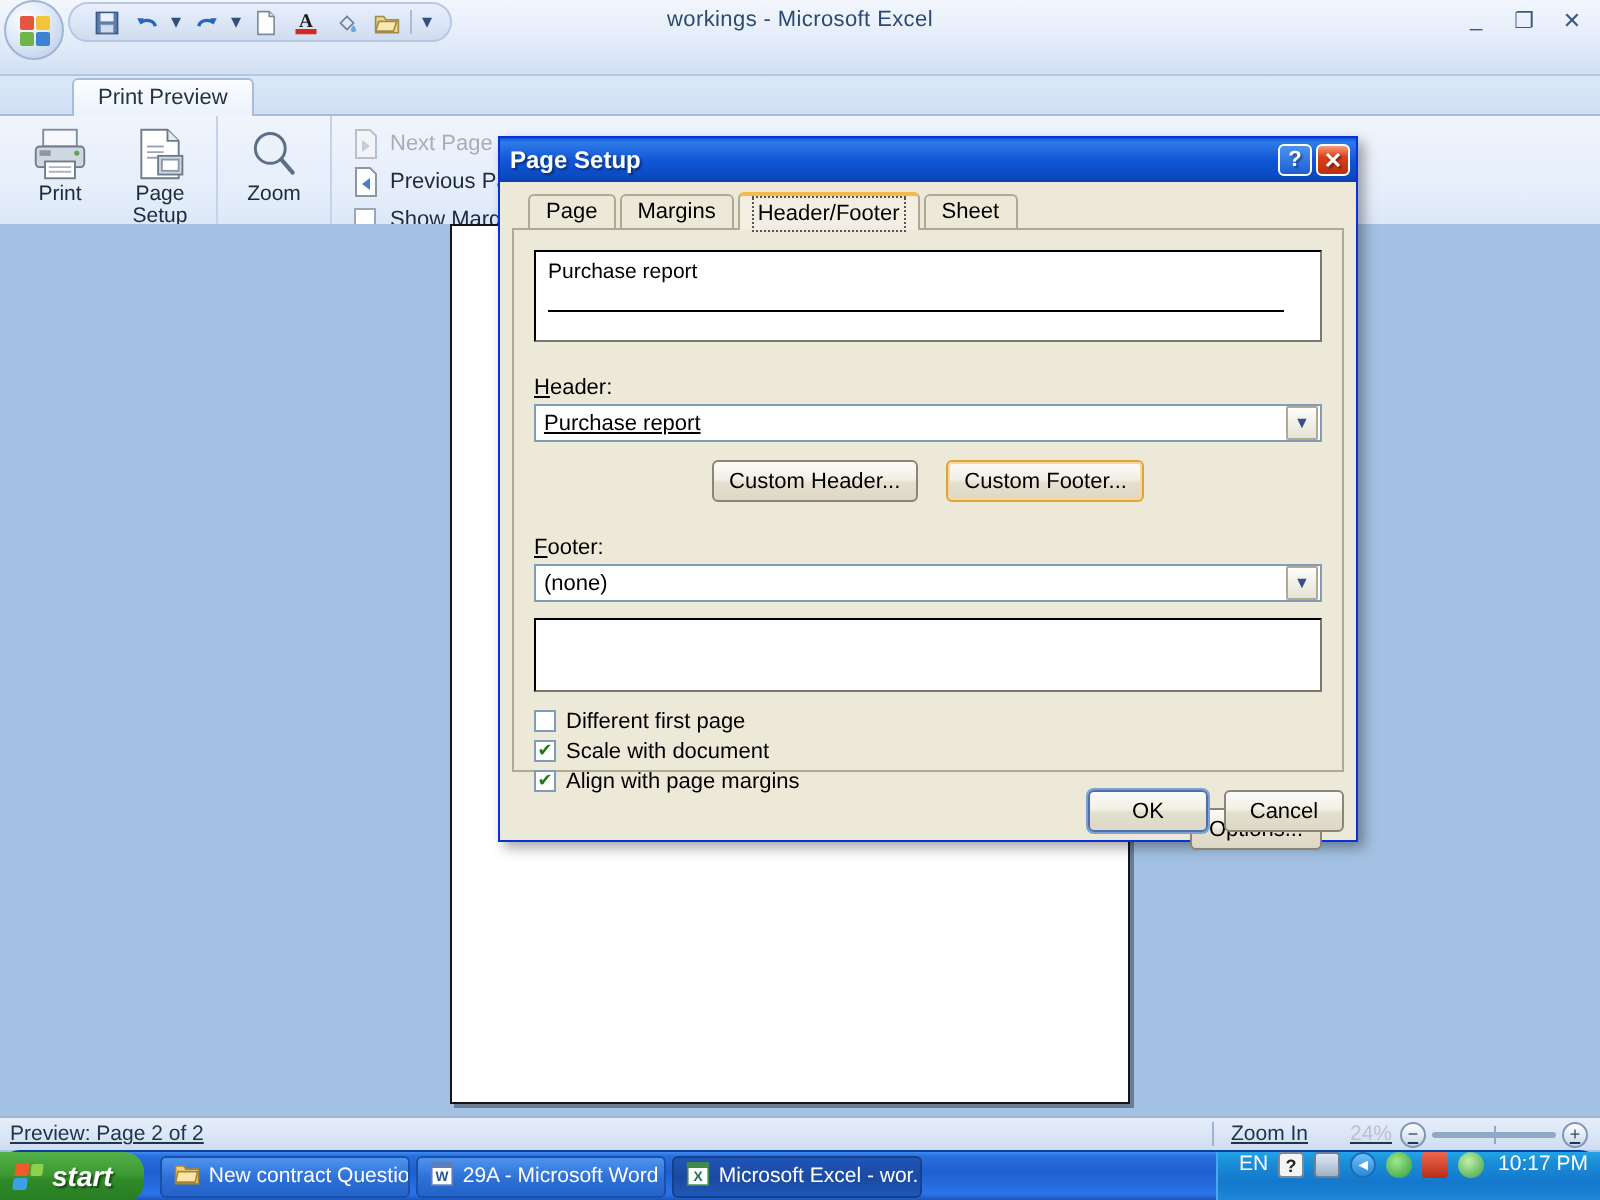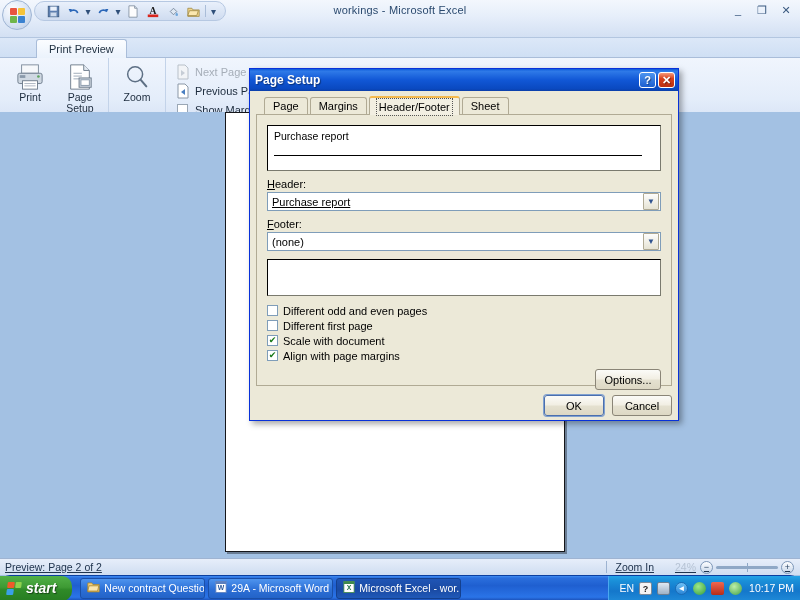--- a/index.html
+++ b/index.html
@@ -168,21 +168,21 @@
     border: 1px solid #b0aa94; background: #ece9d8;
     height: 272px; padding: 10px 10px 6px 10px; position: relative;
   }
   .hf-preview {
     background: #fff; border: 1px solid #000;
     border-right-color: #7a7a6e; border-bottom-color: #7a7a6e;
     height: 46px; padding: 4px 6px 0 6px; position: relative; font-size: 10.5px;
   }
   .hf-preview .line { position: absolute; left: 6px; right: 18px; bottom: 14px;
                       border-bottom: 1px solid #000; }
-  .fld-label { font-size: 11px; margin: 7px 0 2px 0; }
+  .fld-label { font-size: 11px; margin: 17px 0 2px 0; }
   .fld-label u { text-decoration: underline; }
   .combo {
     height: 19px; background: #fff; border: 1px solid #7f9db9;
     display: flex; align-items: center; position: relative;
   }
   .combo .val { padding-left: 4px; font-size: 11px; flex: 1;
                 white-space: nowrap; overflow: hidden; }
   .combo .val.ul { text-decoration: underline; text-decoration-color: #000; }
   .combo .arrow {
     width: 16px; height: 17px; margin: 0 1px 0 0;
@@ -241,21 +241,21 @@
     padding: 0 6px; font-size: 10.5px; color: #fff;
     background: linear-gradient(to bottom,#4e94ee,#2c6fd6 55%,#2363c8);
     border: 1px solid #1a4fa8; border-radius: 3px;
     white-space: nowrap; overflow: hidden;
   }
   .taskitem.active {
     background: linear-gradient(to bottom,#1f55b5,#1a4aa3 55%,#2059b8);
     border-color: #14408e;
   }
   .tray {
-    height: 25px; display: flex; align-items: center; gap: 5px; padding: 0 6px 0 10px;
+    height: 25px; display: flex; gap: 5px; padding: 0 6px 0 10px;
     background: linear-gradient(to bottom,#23a3e8 0%,#1a8fd8 20%,#1477cb 60%,#1f8ad8 100%);
     border-left: 1px solid #4aa7ef; color: #fff; font-size: 10.5px;
   }
   .trayicon { width: 13px; height: 13px; border-radius: 2px; }
   .clock { font-size: 10.5px; color: #fff; padding-left: 2px; }
 </style>
 </head>
 <body>
 
 <div id="app">
@@ -479,38 +479,42 @@
         </div>
 
         <div class="fld-label">
           <u>H</u><span>eader:</span>
         </div>
         <div class="combo">
           <span class="val ul">Purchase report</span>
           <span class="arrow">▼</span>
         </div>
 
+        <div class="btnrow">
+          <div class="xpbtn">
+            <span>Custom Header...</span>
+          </div>
+          <div class="xpbtn focused">
+            <span>Custom Footer...</span>
+          </div>
+        </div>
 
         <div class="fld-label">
           <u>F</u><span>ooter:</span>
         </div>
         <div class="combo">
           <span class="val">(none)</span>
           <span class="arrow">▼</span>
         </div>
 
         <div class="footer-preview">
           <span></span>
         </div>
 
         <div class="checks">
-          <div class="chkrow">
-            <span class="chkbox"></span>
-            <span>Different odd and even pages</span>
-          </div>
           <div class="chkrow">
             <span class="chkbox"></span>
             <span>Different first page</span>
           </div>
           <div class="chkrow">
             <span class="chkbox">✔</span>
             <span>Scale with document</span>
           </div>
           <div class="chkrow">
             <span class="chkbox">✔</span>

